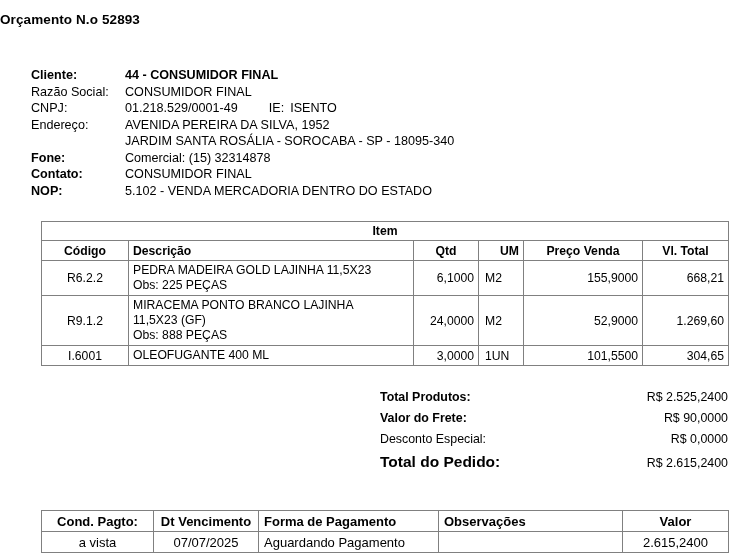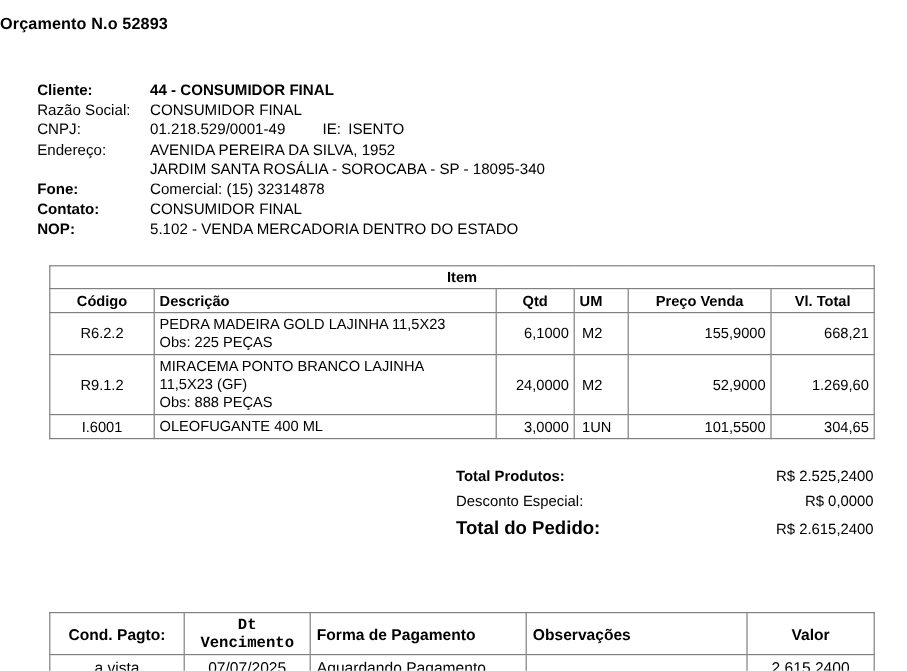--- a/index.html
+++ b/index.html
@@ -82,21 +82,21 @@
     padding: 1px 4px;
   }
   #items-table thead.cols th {
     font-weight: bold;
     height: 17px;
     padding: 1px 4px;
   }
   .th-codigo { text-align: center; }
   .th-descricao { text-align: left; }
   .th-qtd { text-align: center; }
-  .th-um { text-align: left; }
+  .th-um { text-align: right; }
   .th-preco { text-align: center; }
   .th-total { text-align: center; }
 
   .cell-codigo { text-align: center; }
   .cell-desc { text-align: left; line-height: 15px; }
   .cell-qtd { text-align: right; }
   .cell-um { text-align: left; padding-left: 6px !important; }
   .cell-preco { text-align: right; }
   .cell-total { text-align: right; }
 
@@ -149,21 +149,21 @@
     table-layout: fixed;
     padding-left: 33px;
   }
   #payment-table th, #payment-table td {
     border: 1px solid #808080;
     padding: 2px 5px;
     height: 16px;
   }
   #payment-table th { font-weight: bold; }
   .pt-cond   { text-align: center; }
-  .pt-venc   { text-align: center; font-family: Liberation Mono, monospace; }
+  .pt-venc   { text-align: center; }
   .pt-forma  { text-align: left; }
   .pt-obs    { text-align: left; }
   .pt-valor  { text-align: center; }
   .pv-cond   { text-align: center; }
   .pv-venc   { text-align: center; }
   .pv-forma  { text-align: left; }
   .pv-obs    { text-align: left; }
   .pv-valor  { text-align: center; }
 </style>
 </head>
@@ -267,20 +267,24 @@
     </tr>
   </tbody>
 </table>
 
 <div id="totals-block">
   <div class="tot-row">
     <span class="tot-label">Total Produtos:</span>
     <span class="tot-value">R$ 2.525,2400</span>
   </div>
   <div class="tot-row">
+    <span class="tot-label">Valor do Frete:</span>
+    <span class="tot-value">R$ 90,0000</span>
+  </div>
+  <div class="tot-row">
     <span class="tot-label normal">Desconto Especial:</span>
     <span class="tot-value">R$ 0,0000</span>
   </div>
   <div class="tot-row grand">
     <span class="tot-label">Total do Pedido:</span>
     <span class="tot-value">R$ 2.615,2400</span>
   </div>
 </div>
 
 <table id="payment-table">

